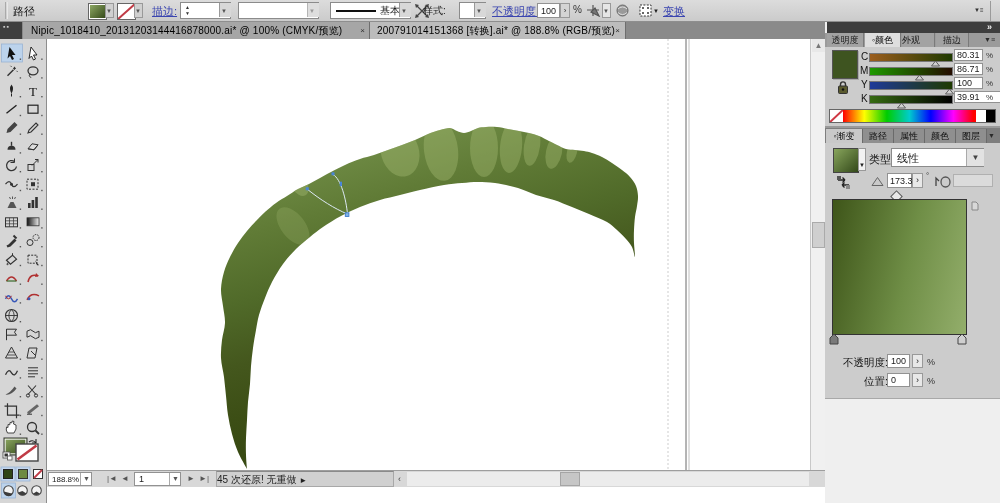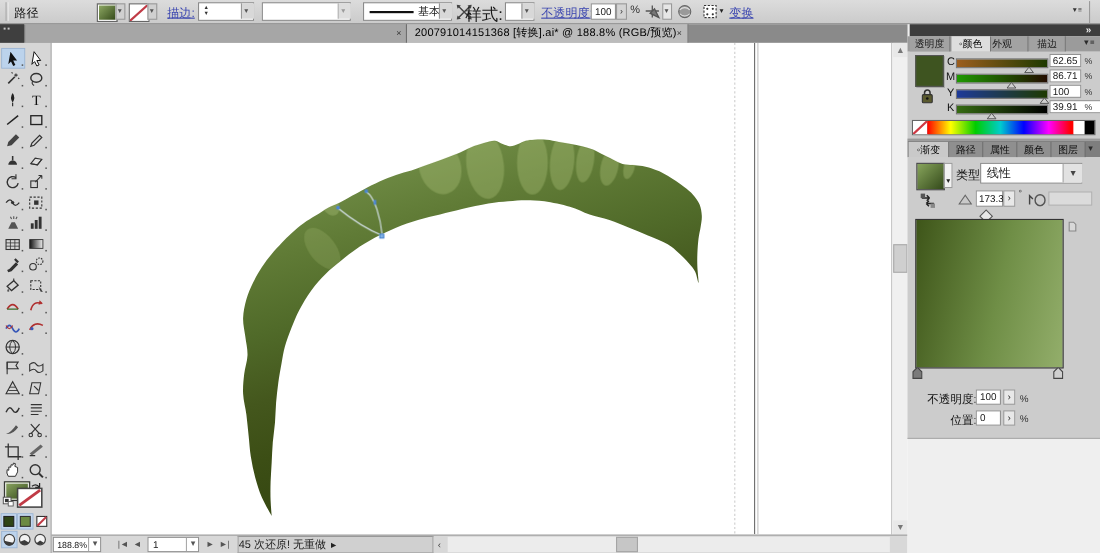--- a/index.html
+++ b/index.html
@@ -47,21 +47,21 @@
         <g stroke="#444" stroke-width="1.3" fill="none">
           <path d="M2 12 L12 2 M2 2 L12 12"></path>
         </g>
         <g fill="#444">
           <path d="M0 14 l4 -1 -3 -3z"></path>
           <path d="M14 14 l-4 -1 3 -3z"></path>
           <path d="M0 0 l4 1 -3 3z"></path>
           <path d="M14 0 l-4 1 3 3z"></path>
         </g>
       </svg>
-  <div class="a" style="left:423px;top:4px;font-size:15px">样式:</div>
+  <div class="a" style="left:423px;top:4px;font-size:10px">样式:</div>
 
   <div class="combo" style="left:459px;top:2px;width:27px;height:17px"></div>
   <div class="a" style="left:474px;top:3px;width:11px;height:14px;background:#d8d8d8;border-left:1px solid #999"></div>
   <div class="dda" style="left:476px;top:8px">▼</div>
   <div class="a blu" style="left:492px;top:4px">不透明度:</div>
   <div class="wbox" style="left:537px;top:3px;width:23px;height:15px;text-align:center;line-height:14px">100</div>
   <div class="a" style="left:560px;top:3px;width:10px;height:15px;background:#d4d4d4;border:1px solid #999;box-sizing:border-box;font-size:8px;text-align:center;line-height:13px;color:#333">›</div>
   <div class="a" style="left:573px;top:4px;font-size:10px;color:#333">%</div>
 
   <svg class="a" style="left:586px;top:4px" width="15" height="13">
@@ -89,20 +89,21 @@
   <div class="a blu" style="left:663px;top:4px">变换</div>
 
   <div class="dda" style="left:974px;top:7px;color:#333">▼≡</div>
   <div class="a" style="left:990px;top:1px;width:1px;height:20px;background:#9a9a9a"></div>
 </div>
 
 <div class="a" id="tabbar" style="left:0;top:22px;width:1000px;height:17px;background:#8a8a8a">
   <div class="a" style="left:0;top:0;width:22px;height:17px;background:#3f3f3f"></div>
   <div class="a" style="left:3px;top:1px;color:#c8c8c8;font-size:7px;letter-spacing:1px">▪▪</div>
   <div class="a" style="left:23px;top:0;width:347px;height:17px;background:#a6a6a6;border-right:1px solid #6e6e6e;box-sizing:border-box;font-size:10px;line-height:17px;color:#000;white-space:nowrap;overflow:hidden">
+    <span style="margin-left:8px;letter-spacing:0.2px">Nipic_1018410_20131203144416878000.ai* @ 100% (CMYK/预览)</span>
     <span class="a" style="right:4px;top:0;font-size:8px;color:#333">×</span>
   </div>
   <div class="a" style="left:370px;top:0;width:256px;height:17px;background:#bcbcbc;border-right:1px solid #6e6e6e;box-sizing:border-box;font-size:10px;line-height:17px;color:#000;white-space:nowrap;overflow:hidden">
     <span style="margin-left:7px;letter-spacing:0.2px">200791014151368 [转换].ai* @ 188.8% (RGB/预览)</span>
     <span class="a" style="right:5px;top:0;font-size:8px;color:#333">×</span>
   </div>
   <div class="a" style="left:978px;top:4px;color:#e8e8e8;font-size:9px">»</div>
 </div>
 
 <div class="a" id="toolbox" style="left:0;top:39px;width:47px;height:464px;background:#d6d6d6;border-right:1px solid #8e8e8e;box-sizing:border-box">
@@ -396,21 +397,21 @@
     </g>
   </svg>
 </div>
 
 <div class="a" style="left:810px;top:39px;width:15px;height:447px;background:#f0f0f0;border-left:1px solid #c8c8c8;box-sizing:border-box">
   <div class="a" style="left:1px;top:0;width:13px;height:13px;background:#e8e8e8;color:#777;font-size:8px;text-align:center;line-height:13px">▲</div>
   <div class="a" style="left:1px;top:183px;width:13px;height:26px;background:#cfcfcf;border:1px solid #aaa;box-sizing:border-box"></div>
   <div class="a" style="left:1px;top:434px;width:13px;height:13px;background:#e8e8e8;color:#777;font-size:8px;text-align:center;line-height:13px">▼</div>
 </div>
 
-<div class="a" id="statusbar" style="left:47px;top:486px;width:778px;height:17px;background:#d8d8d8;border-top:1px solid #9e9e9e;box-sizing:border-box">
+<div class="a" id="statusbar" style="left:47px;top:470px;width:778px;height:17px;background:#d8d8d8;border-top:1px solid #9e9e9e;box-sizing:border-box">
   <div class="wbox" style="left:1px;top:1px;width:44px;height:14px;line-height:13px;font-size:8px"><span style="margin-left:3px">188.8%</span></div>
   <div class="a" style="left:33px;top:2px;width:11px;height:12px;border-left:1px solid #aaa;color:#555;font-size:7px;text-align:center;line-height:12px">▼</div>
   <div class="a" style="left:60px;top:3px;color:#555;font-size:8px">|◄</div>
   <div class="a" style="left:74px;top:3px;color:#555;font-size:8px">◄</div>
   <div class="wbox" style="left:87px;top:1px;width:47px;height:14px;line-height:13px;font-size:9px"><span style="margin-left:4px">1</span></div>
   <div class="a" style="left:122px;top:2px;width:11px;height:12px;border-left:1px solid #aaa;color:#555;font-size:7px;text-align:center;line-height:12px">▼</div>
   <div class="a" style="left:140px;top:3px;color:#555;font-size:8px">►</div>
   <div class="a" style="left:152px;top:3px;color:#555;font-size:8px">►|</div>
   <div class="a" style="left:169px;top:0;width:178px;height:16px;background:#d0d0d0;border:1px solid #a8a8a8;border-top-color:#8a8a8a;box-sizing:border-box;text-align:left;font-size:10px;line-height:15px;color:#222">45 次还原! 无重做 <span style="font-size:8px">►</span></div>
   <div class="a" style="left:351px;top:3px;color:#444;font-size:9px">‹</div>
@@ -436,21 +437,21 @@
           <rect x="1.5" y="5" width="9" height="7.5" rx="1" fill="#5a5a2e" stroke="#333"></rect>
           <path d="M3.5 5 v-1.6 a2.5 2.5 0 0 1 5 0 V5" fill="none" stroke="#333" stroke-width="1.4"></path>
           <circle cx="6" cy="8.5" r="1.2" fill="#111"></circle>
         </svg>
 
     <div class="a" style="left:36px;top:4px;font-size:10px;color:#111">C</div>
     <div class="a" style="left:44px;top:6px;width:82px;height:7px;border:1px solid #777;background:linear-gradient(90deg,#9c5e1e,#1e3a00)"></div>
     <svg class="a" style="left:106px;top:13px" width="9" height="7">
           <path d="M4.5 1 L8.5 6 H0.5z" fill="#cfcfcf" stroke="#555" stroke-width="0.9"></path>
         </svg>
-    <div class="wbox" style="left:129px;top:2px;width:29px;height:12px;line-height:11px"><span style="margin-left:2px">62.65</span></div>
+    <div class="wbox" style="left:129px;top:2px;width:29px;height:12px;line-height:11px"><span style="margin-left:2px">80.31</span></div>
     <div class="a" style="left:161px;top:4px;font-size:8px;color:#333">%</div>
     <div class="a" style="left:35px;top:18px;font-size:10px;color:#111">M</div>
     <div class="a" style="left:44px;top:20px;width:82px;height:7px;border:1px solid #777;background:linear-gradient(90deg,#1e9900,#240c00)"></div>
     <svg class="a" style="left:90px;top:27px" width="9" height="7">
           <path d="M4.5 1 L8.5 6 H0.5z" fill="#cfcfcf" stroke="#555" stroke-width="0.9"></path>
         </svg>
     <div class="wbox" style="left:129px;top:16px;width:29px;height:12px;line-height:11px"><span style="margin-left:2px">86.71</span></div>
     <div class="a" style="left:161px;top:18px;font-size:8px;color:#333">%</div>
     <div class="a" style="left:36px;top:32px;font-size:10px;color:#111">Y</div>
     <div class="a" style="left:44px;top:34px;width:82px;height:7px;border:1px solid #777;background:linear-gradient(90deg,#1e3a99,#1e3a00)"></div>

